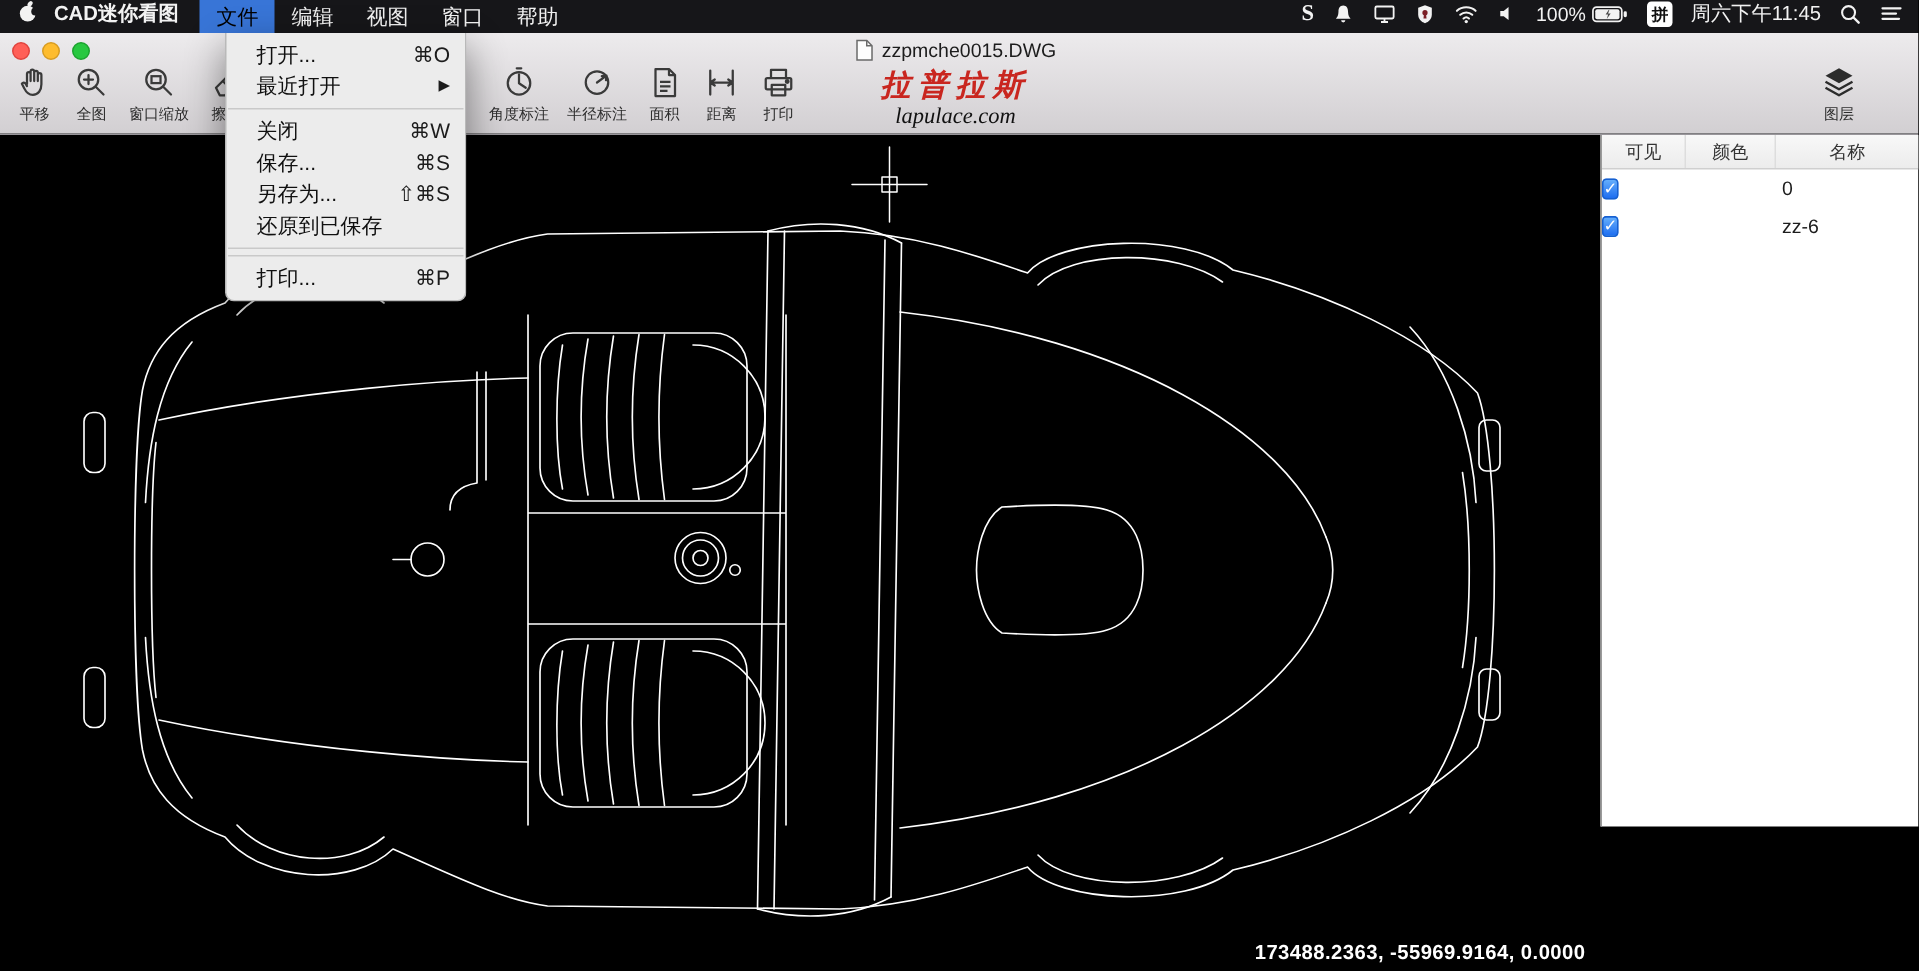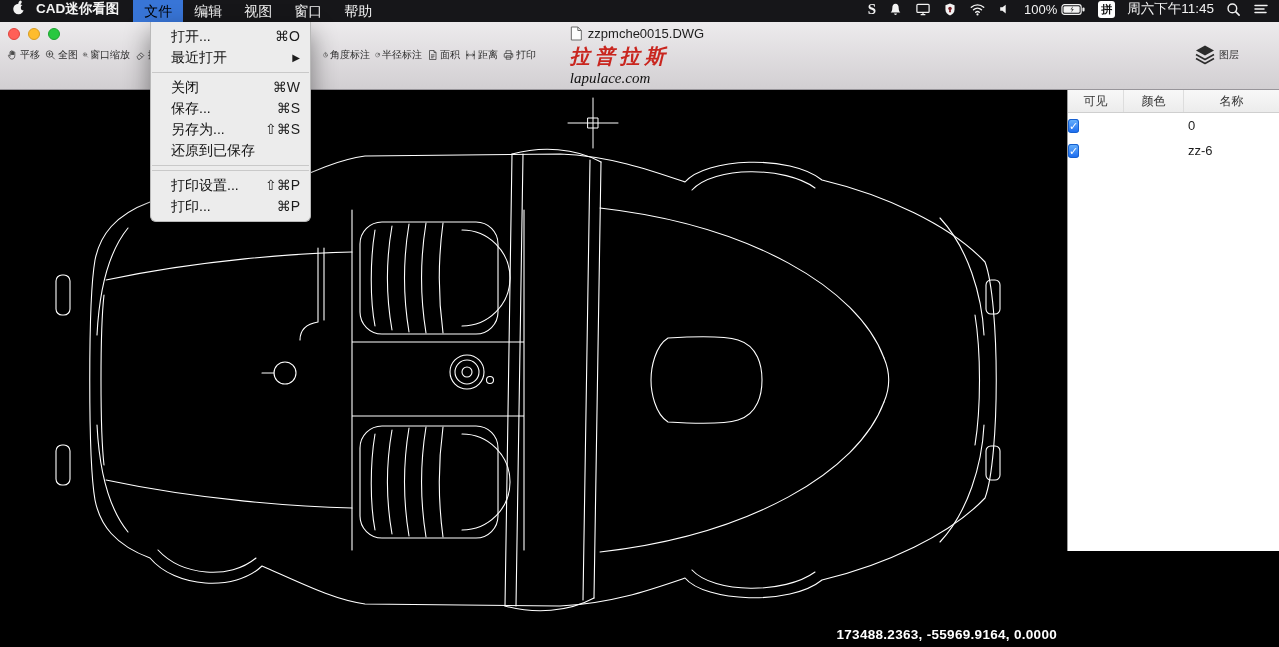--- a/index.html
+++ b/index.html
@@ -34,28 +34,28 @@
     background:linear-gradient(#edebed, #d2cfd2);
     border-bottom:1px solid #98959a; z-index:20;
   }
   #traffic { position:absolute; left:8px; top:6px; display:flex; gap:8px; }
   .tl { width:12px; height:12px; border-radius:50%; }
   .tl.red { background:#ff5f57; border:1px solid #e0443e; }
   .tl.yel { background:#febc2e; border:1px solid #d89c22; }
   .tl.grn { background:#28c840; border:1px solid #1da32f; }
 
   #tb-buttons { position:absolute; left:4px; top:20px; display:flex; align-items:flex-start; }
-  .tb-btn { display:flex; flex-direction:row; align-items:center; gap:1px; padding:0 2px; cursor:default; }
+  .tb-btn { display:flex; flex-direction:column; align-items:center; gap:1px; padding:0 2px; cursor:default; }
   .tb-btn .lbl { font-size:10px; color:#2d2d2d; white-space:nowrap; }
   .tb-btn svg { display:block; }
   .tb-spacer { width:150px; }
   .w36{width:38px;} .w50{width:52px;}
 
   #doc-block { position:absolute; left:637px; top:4px; transform:translateX(-50%);
-               display:flex; flex-direction:column; }
+               display:flex; flex-direction:column; align-items:center; }
   #doc-title { display:flex; align-items:center; gap:5px; font-size:13px; color:#1c1c1c; }
   #wm-title { margin-top:2px; font-size:20px; font-weight:bold; font-style:italic;
               color:#c9261f; letter-spacing:5px; font-family:"Liberation Serif", serif; }
   #wm-site { font-size:15px; color:#111; font-family:"Liberation Serif", serif;font-style:italic; }
 
   #layers-btn { position:absolute; right:38px; top:20px; }
 
   
   #file-menu {
     position:absolute; left:150px; top:22px; width:161px;
@@ -293,24 +293,20 @@
     <span>另存为...</span>
     <span class="sc">⇧⌘S</span>
   </div>
   <div class="mi">
     <span>还原到已保存</span>
     <span class="sc"></span>
   </div>
   <div class="mdiv"></div>
   <div class="mdiv"></div>
   <div class="mi">
-    <span>打印设置...</span>
-    <span class="sc">⇧⌘P</span>
-  </div>
-  <div class="mi">
     <span>打印...</span>
     <span class="sc">⌘P</span>
   </div>
 </div>
 
 <div id="canvas">
   <svg width="1067" height="557" viewBox="0 0 1067 557" fill="none" stroke="#ffffff" stroke-width="1.1" stroke-linecap="round" stroke-linejoin="round">
 
     <path d="M95,170 C88,210 88,370 95,410 C100,435 115,455 150,468 C175,498 235,502 262,476 C305,495 335,510 365,514 L560,516 C610,514 650,500 685,488 C705,512 790,516 822,490 C885,475 950,445 985,408 C1000,368 1000,212 985,172 C950,135 885,105 822,90 C790,64 705,68 685,92 C650,80 610,66 560,64 L365,66 C335,70 305,85 262,104 C235,78 175,82 150,112 C115,125 100,145 95,170 Z"></path>
 

